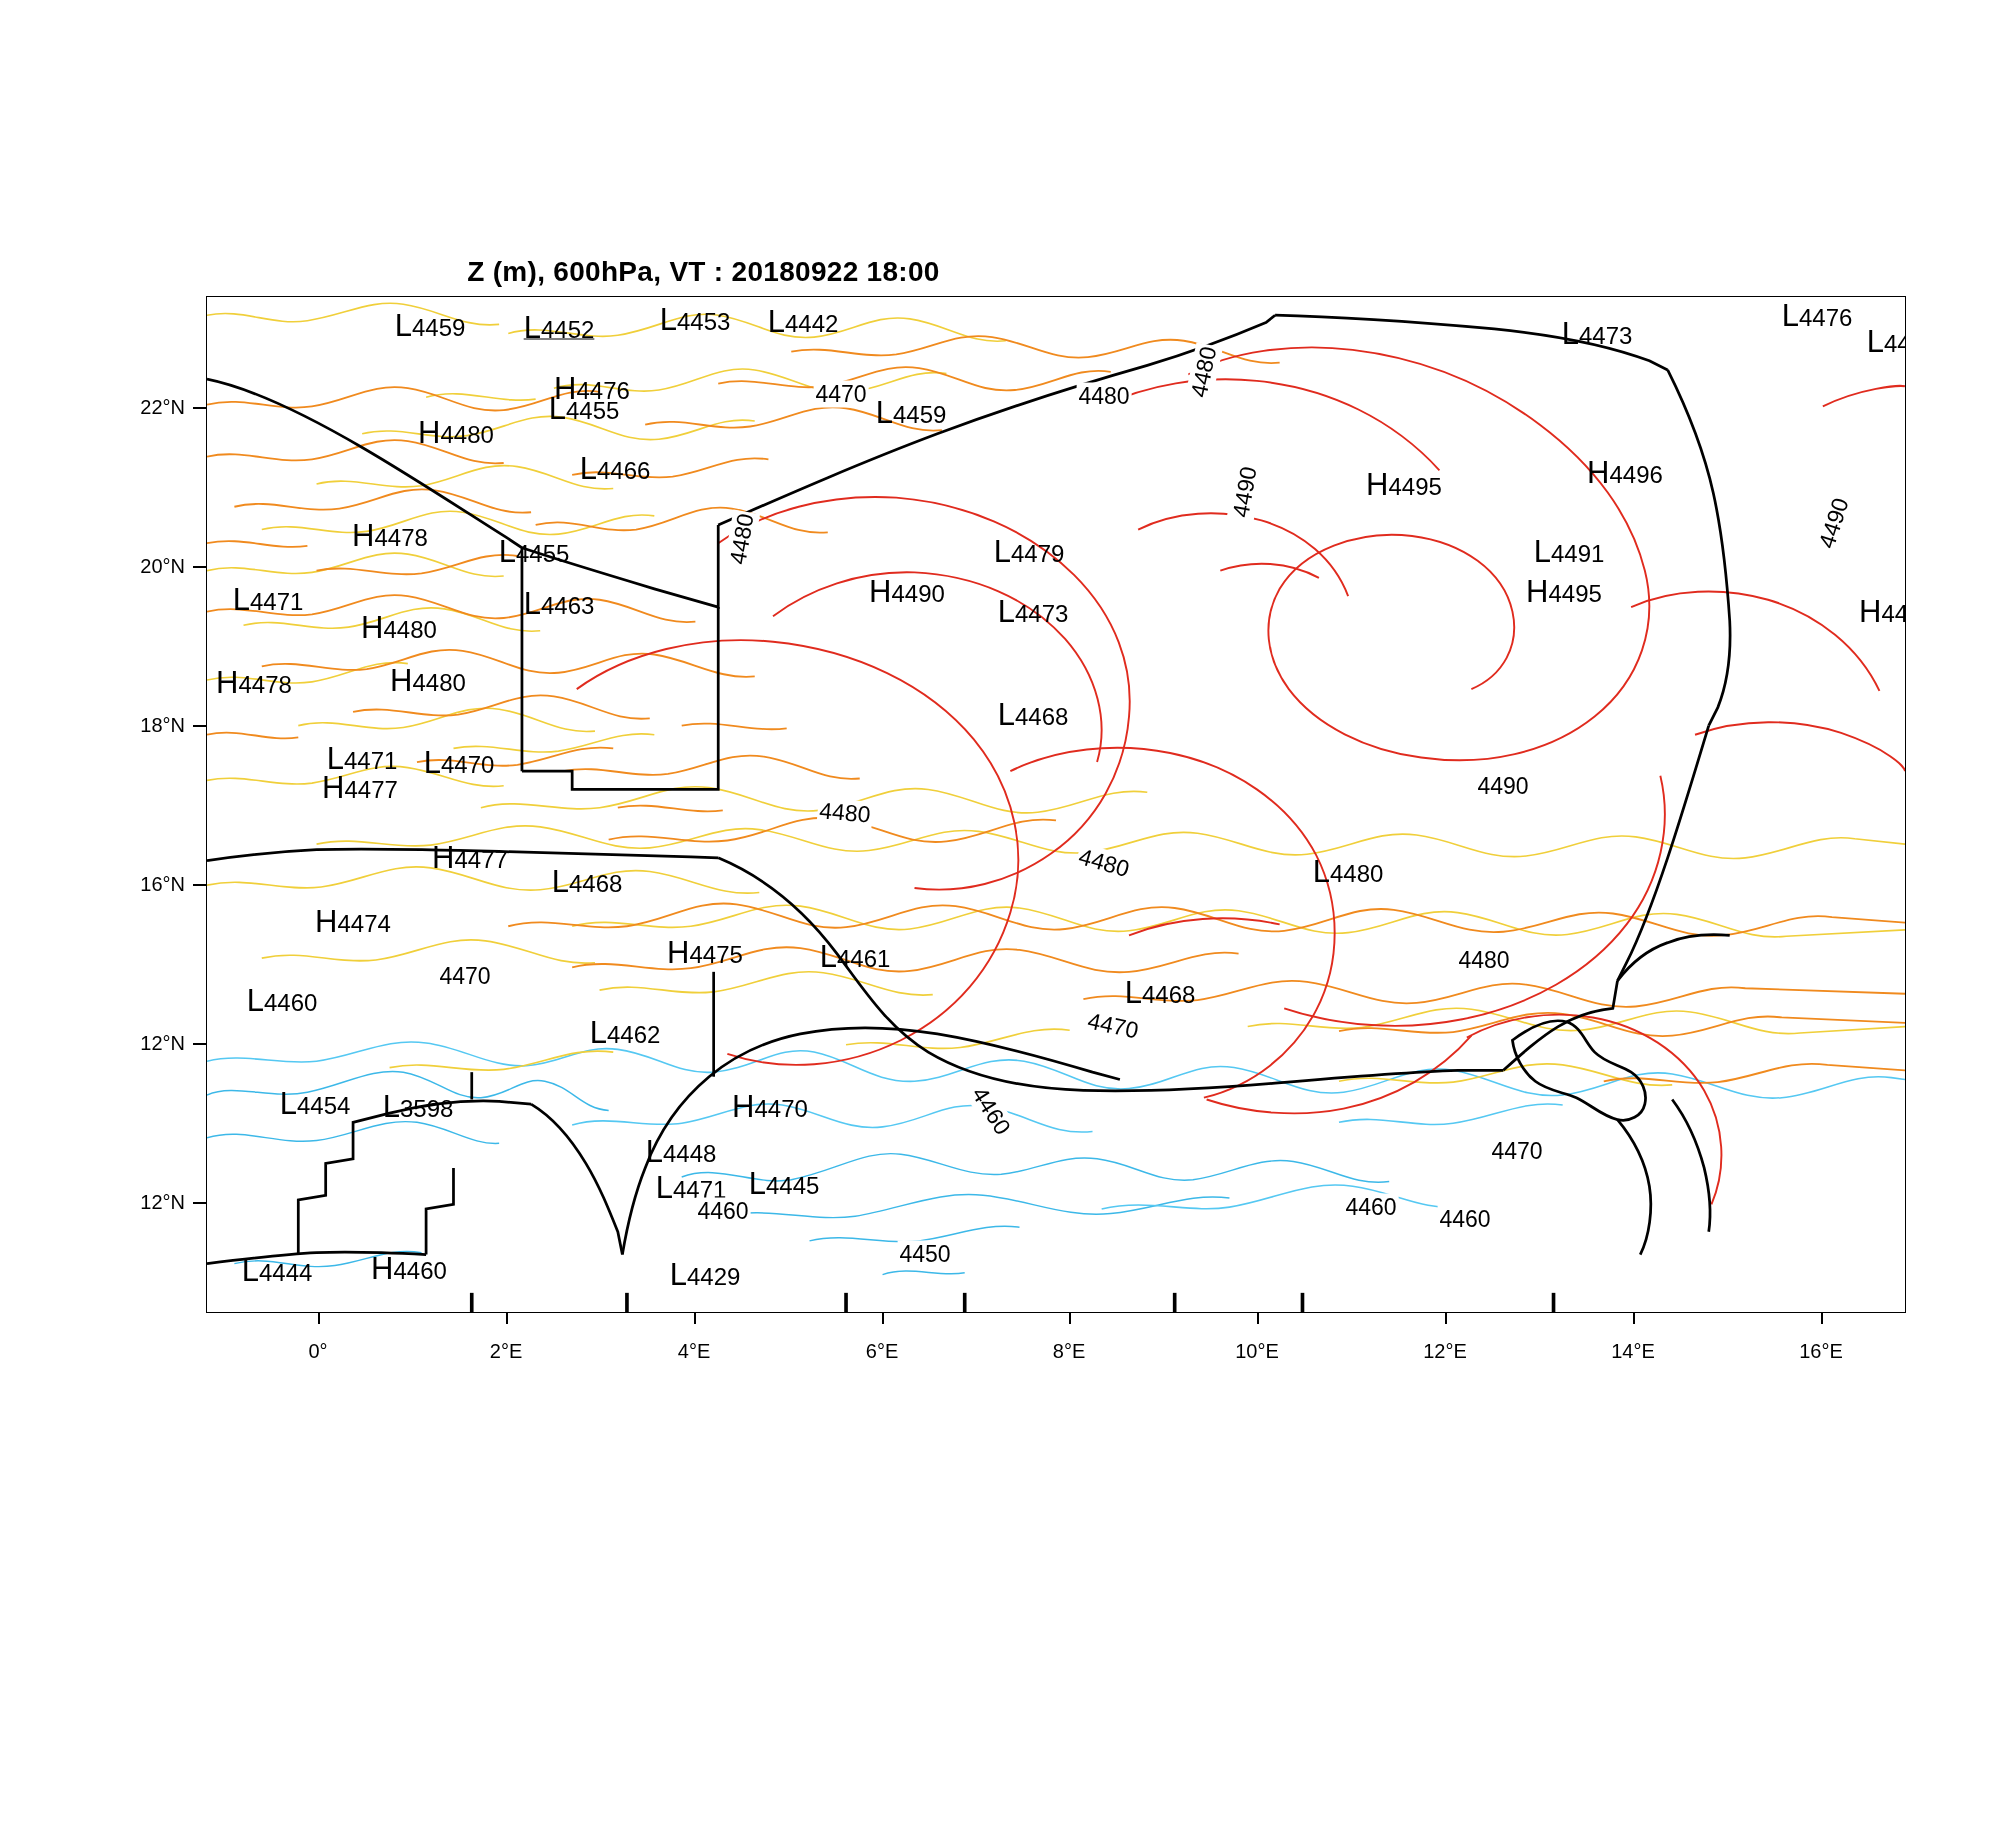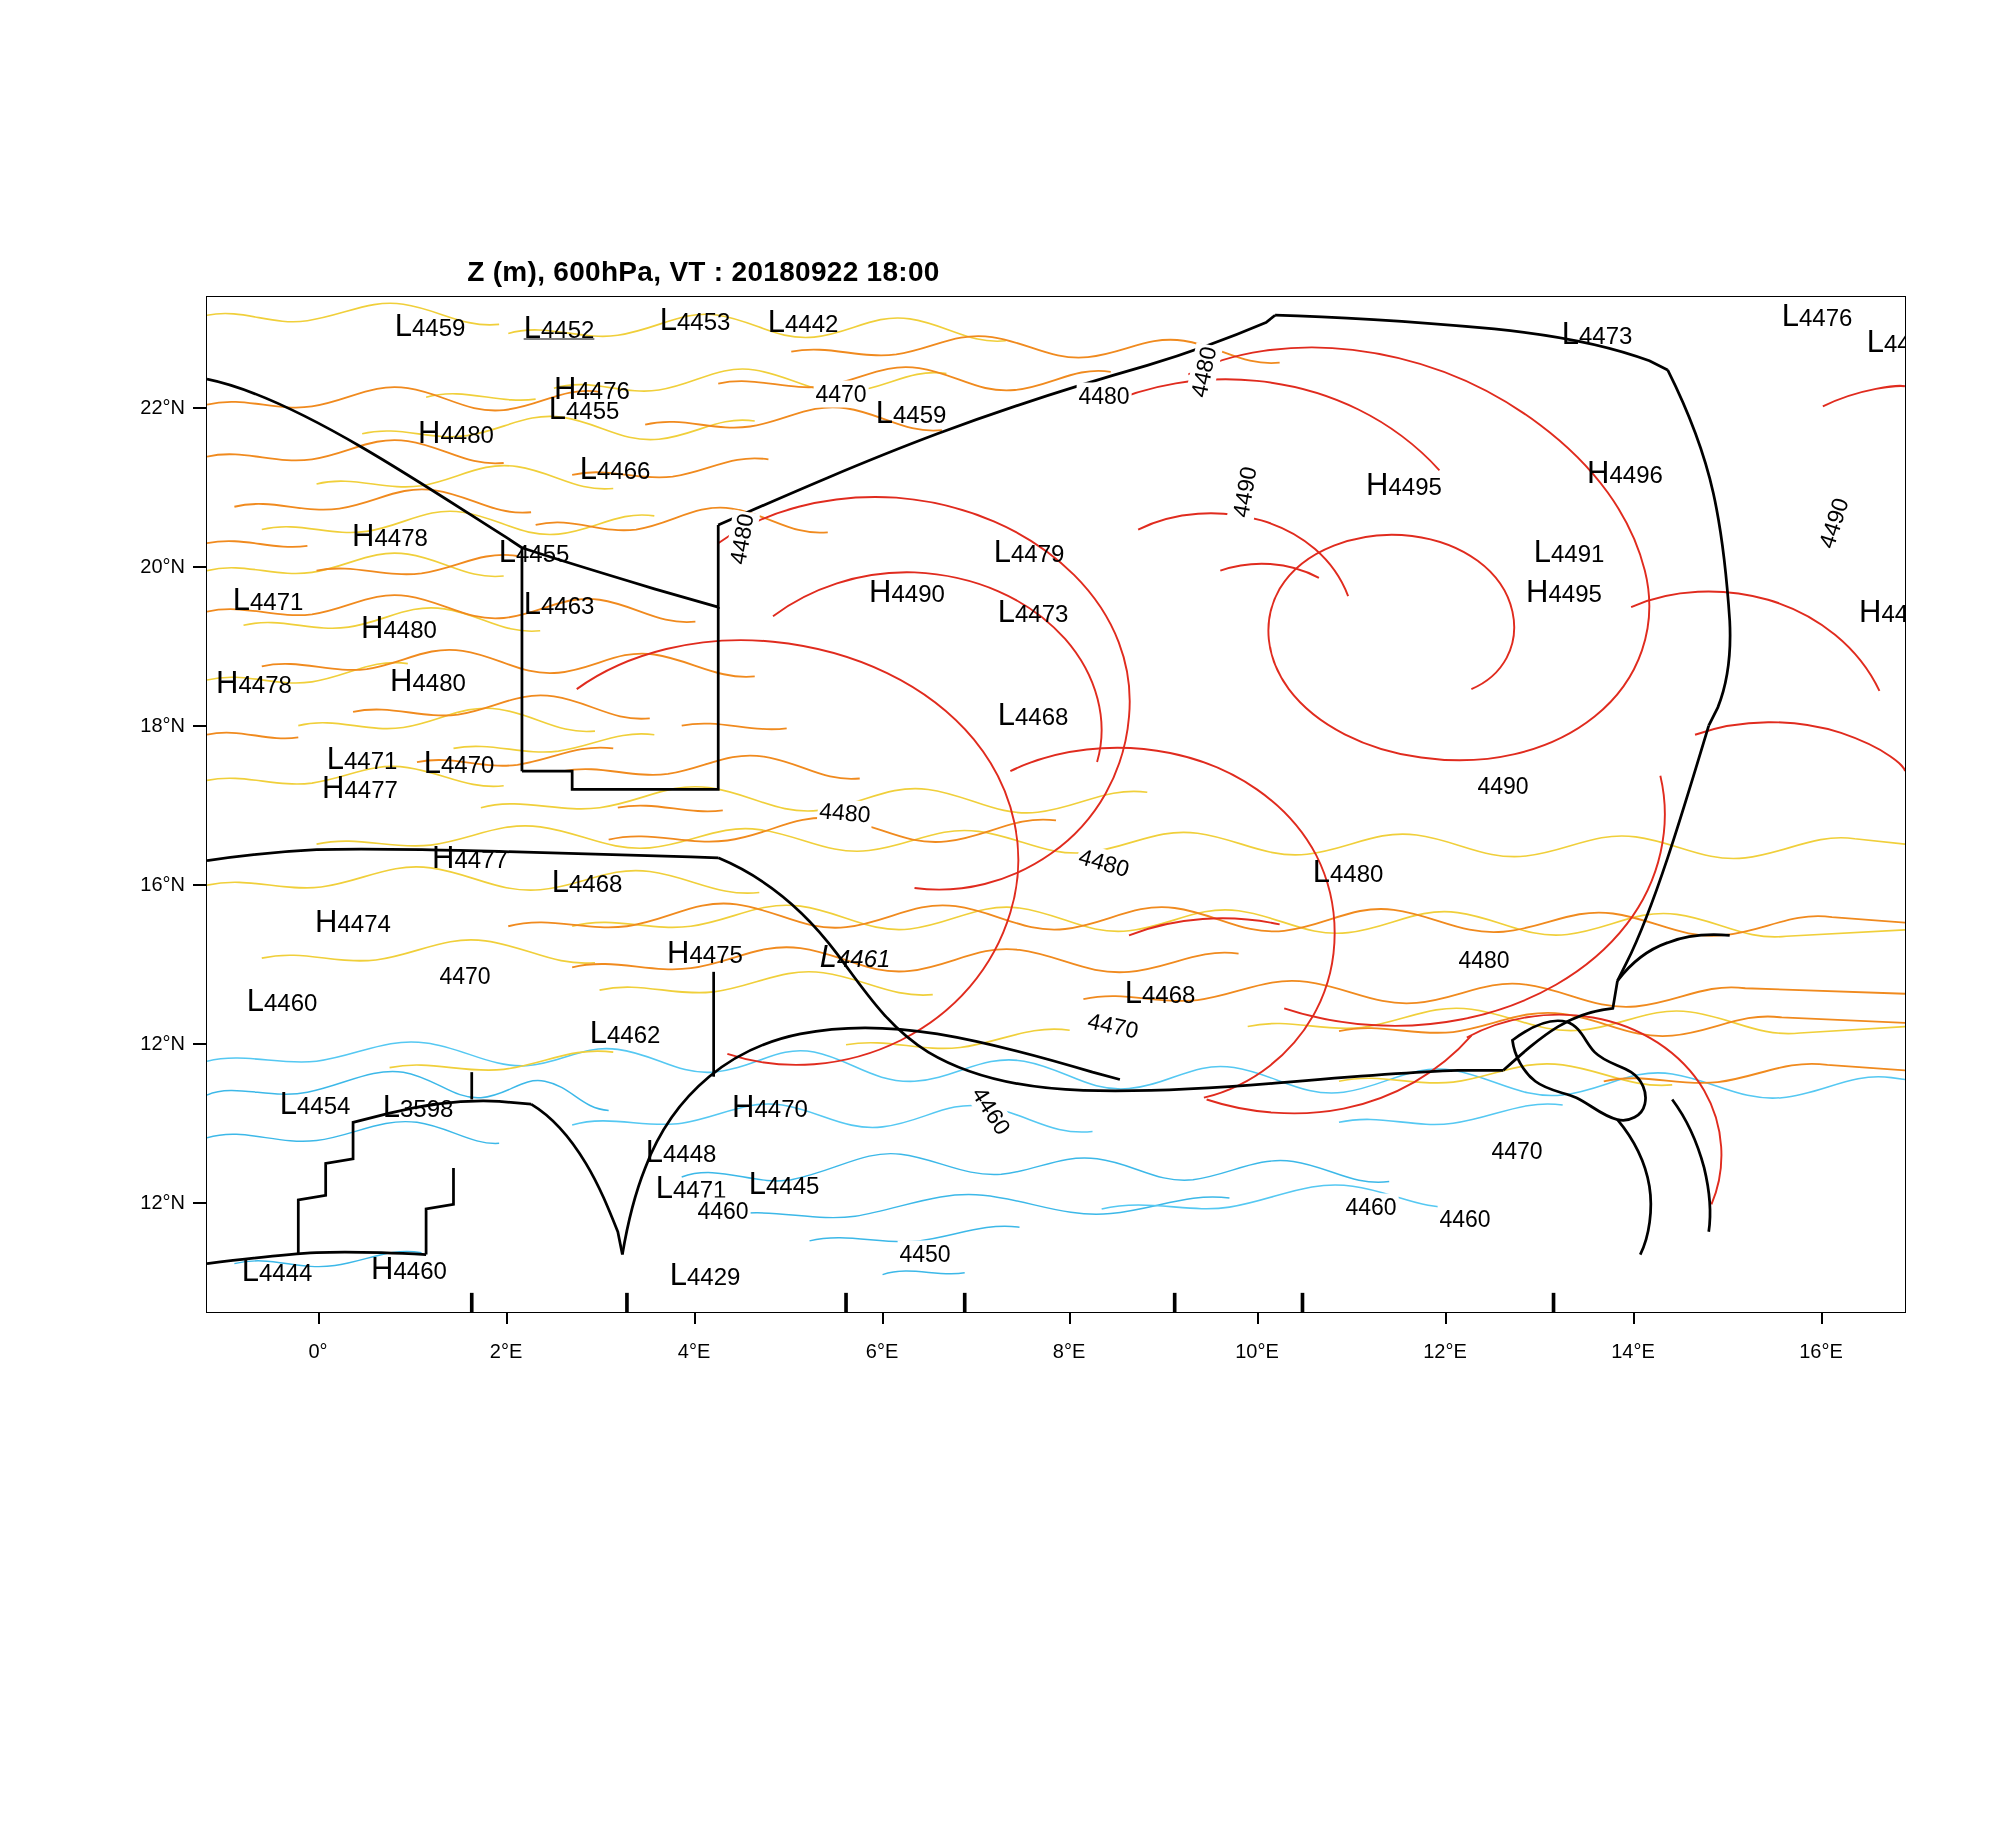--- a/index.html
+++ b/index.html
@@ -287,21 +287,21 @@
         <div class="hl" style="left: 221px; top: 383px;"><span class="big">H</span><span class="val">4480</span></div>
         <div class="hl" style="left: 826px; top: 417px;"><span class="big">L</span><span class="val">4468</span></div>
         <div class="hl" style="left: 155px; top: 461px;"><span class="big">L</span><span class="val">4471</span></div>
         <div class="hl" style="left: 252px; top: 465px;"><span class="big">L</span><span class="val">4470</span></div>
         <div class="hl" style="left: 153px; top: 490px;"><span class="big">H</span><span class="val">4477</span></div>
         <div class="hl" style="left: 263px; top: 560px;"><span class="big">H</span><span class="val">4477</span></div>
         <div class="hl" style="left: 1141px; top: 574px;"><span class="big">L</span><span class="val">4480</span></div>
         <div class="hl" style="left: 380px; top: 584px;"><span class="big">L</span><span class="val">4468</span></div>
         <div class="hl" style="left: 146px; top: 624px;"><span class="big">H</span><span class="val">4474</span></div>
         <div class="hl" style="left: 498px; top: 655px;"><span class="big">H</span><span class="val">4475</span></div>
-        <div class="hl" style="left: 648px; top: 659px; font-style: italic;"><span class="big">L</span><span class="val">4461</span></div>
+        <div class="hl" style="left: 648px; top: 659px;"><span class="big">L</span><span class="val">4461</span></div>
         <div class="hl" style="left: 953px; top: 695px;"><span class="big">L</span><span class="val">4468</span></div>
         <div class="hl" style="left: 75px; top: 703px;"><span class="big">L</span><span class="val">4460</span></div>
         <div class="hl" style="left: 418px; top: 735px;"><span class="big">L</span><span class="val">4462</span></div>
         <div class="hl" style="left: 108px; top: 806px;"><span class="big">L</span><span class="val">4454</span></div>
         <div class="hl" style="left: 211px; top: 809px;"><span class="big">L</span><span class="val">3598</span></div>
         <div class="hl" style="left: 563px; top: 809px;"><span class="big">H</span><span class="val">4470</span></div>
         <div class="hl" style="left: 474px; top: 854px;"><span class="big">L</span><span class="val">4448</span></div>
         <div class="hl" style="left: 484px; top: 890px;"><span class="big">L</span><span class="val">4471</span></div>
         <div class="hl" style="left: 577px; top: 886px;"><span class="big">L</span><span class="val">4445</span></div>
         <div class="hl" style="left: 70px; top: 973px;"><span class="big">L</span><span class="val">4444</span></div>

